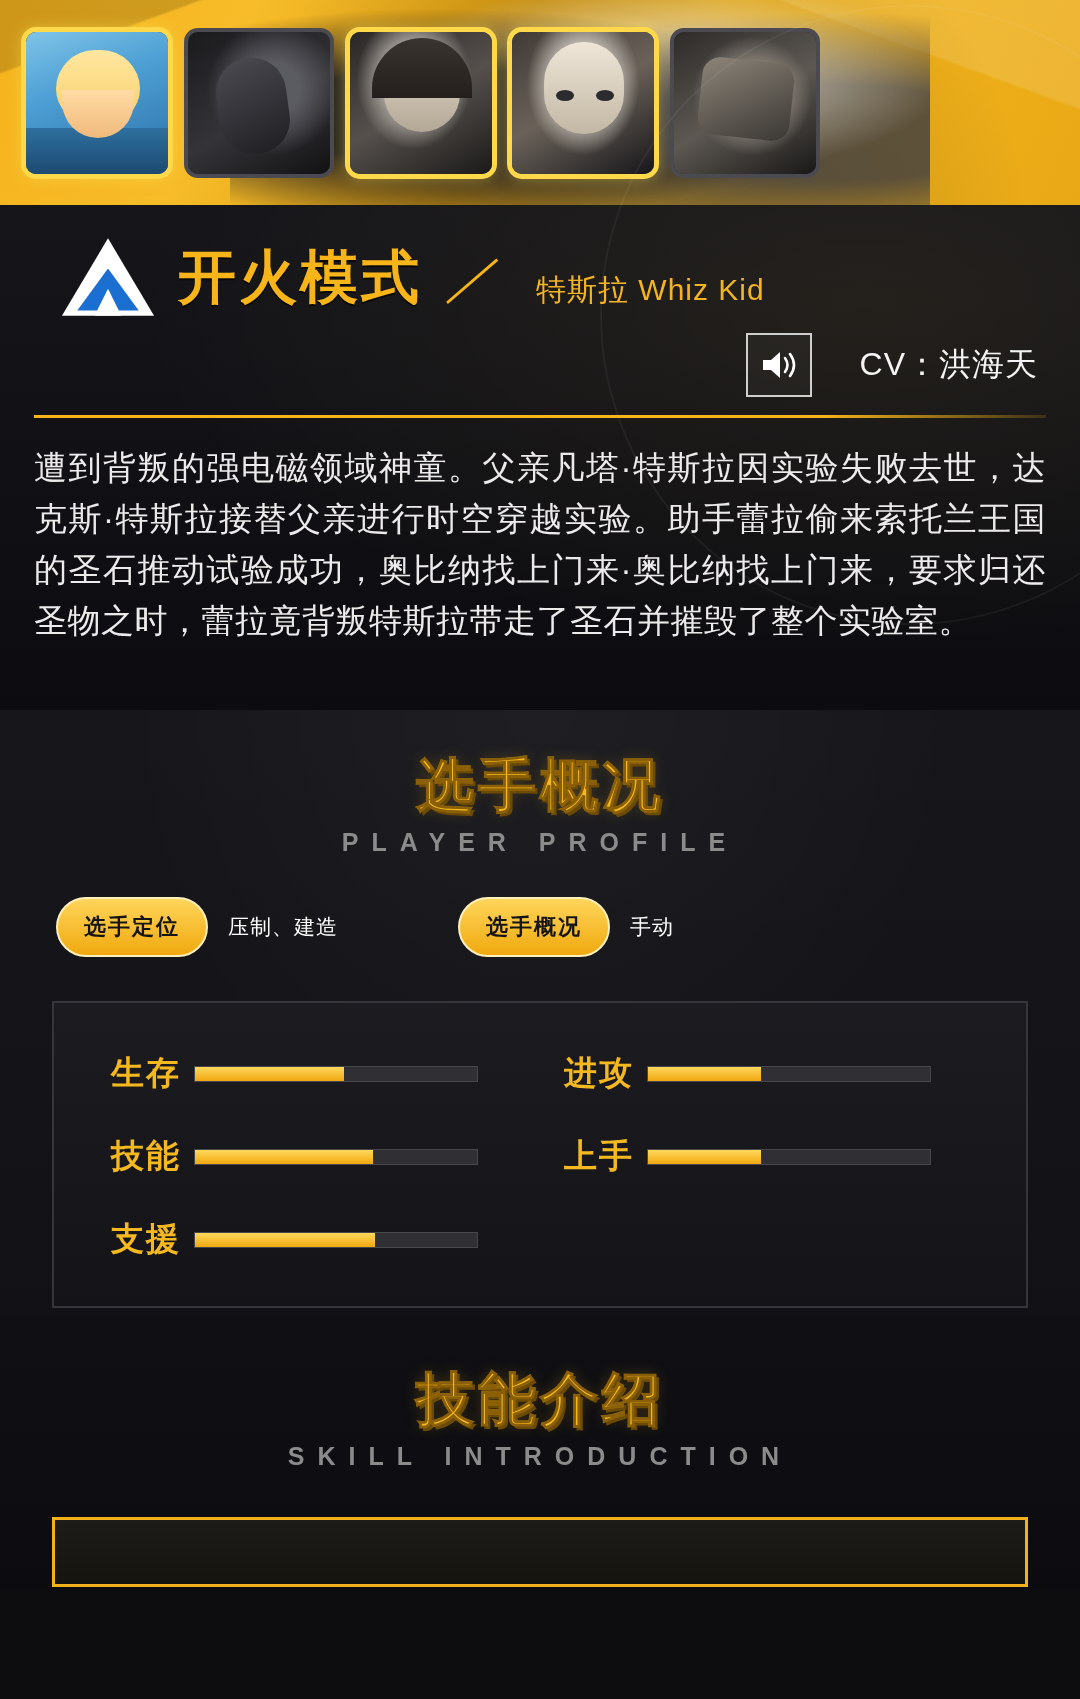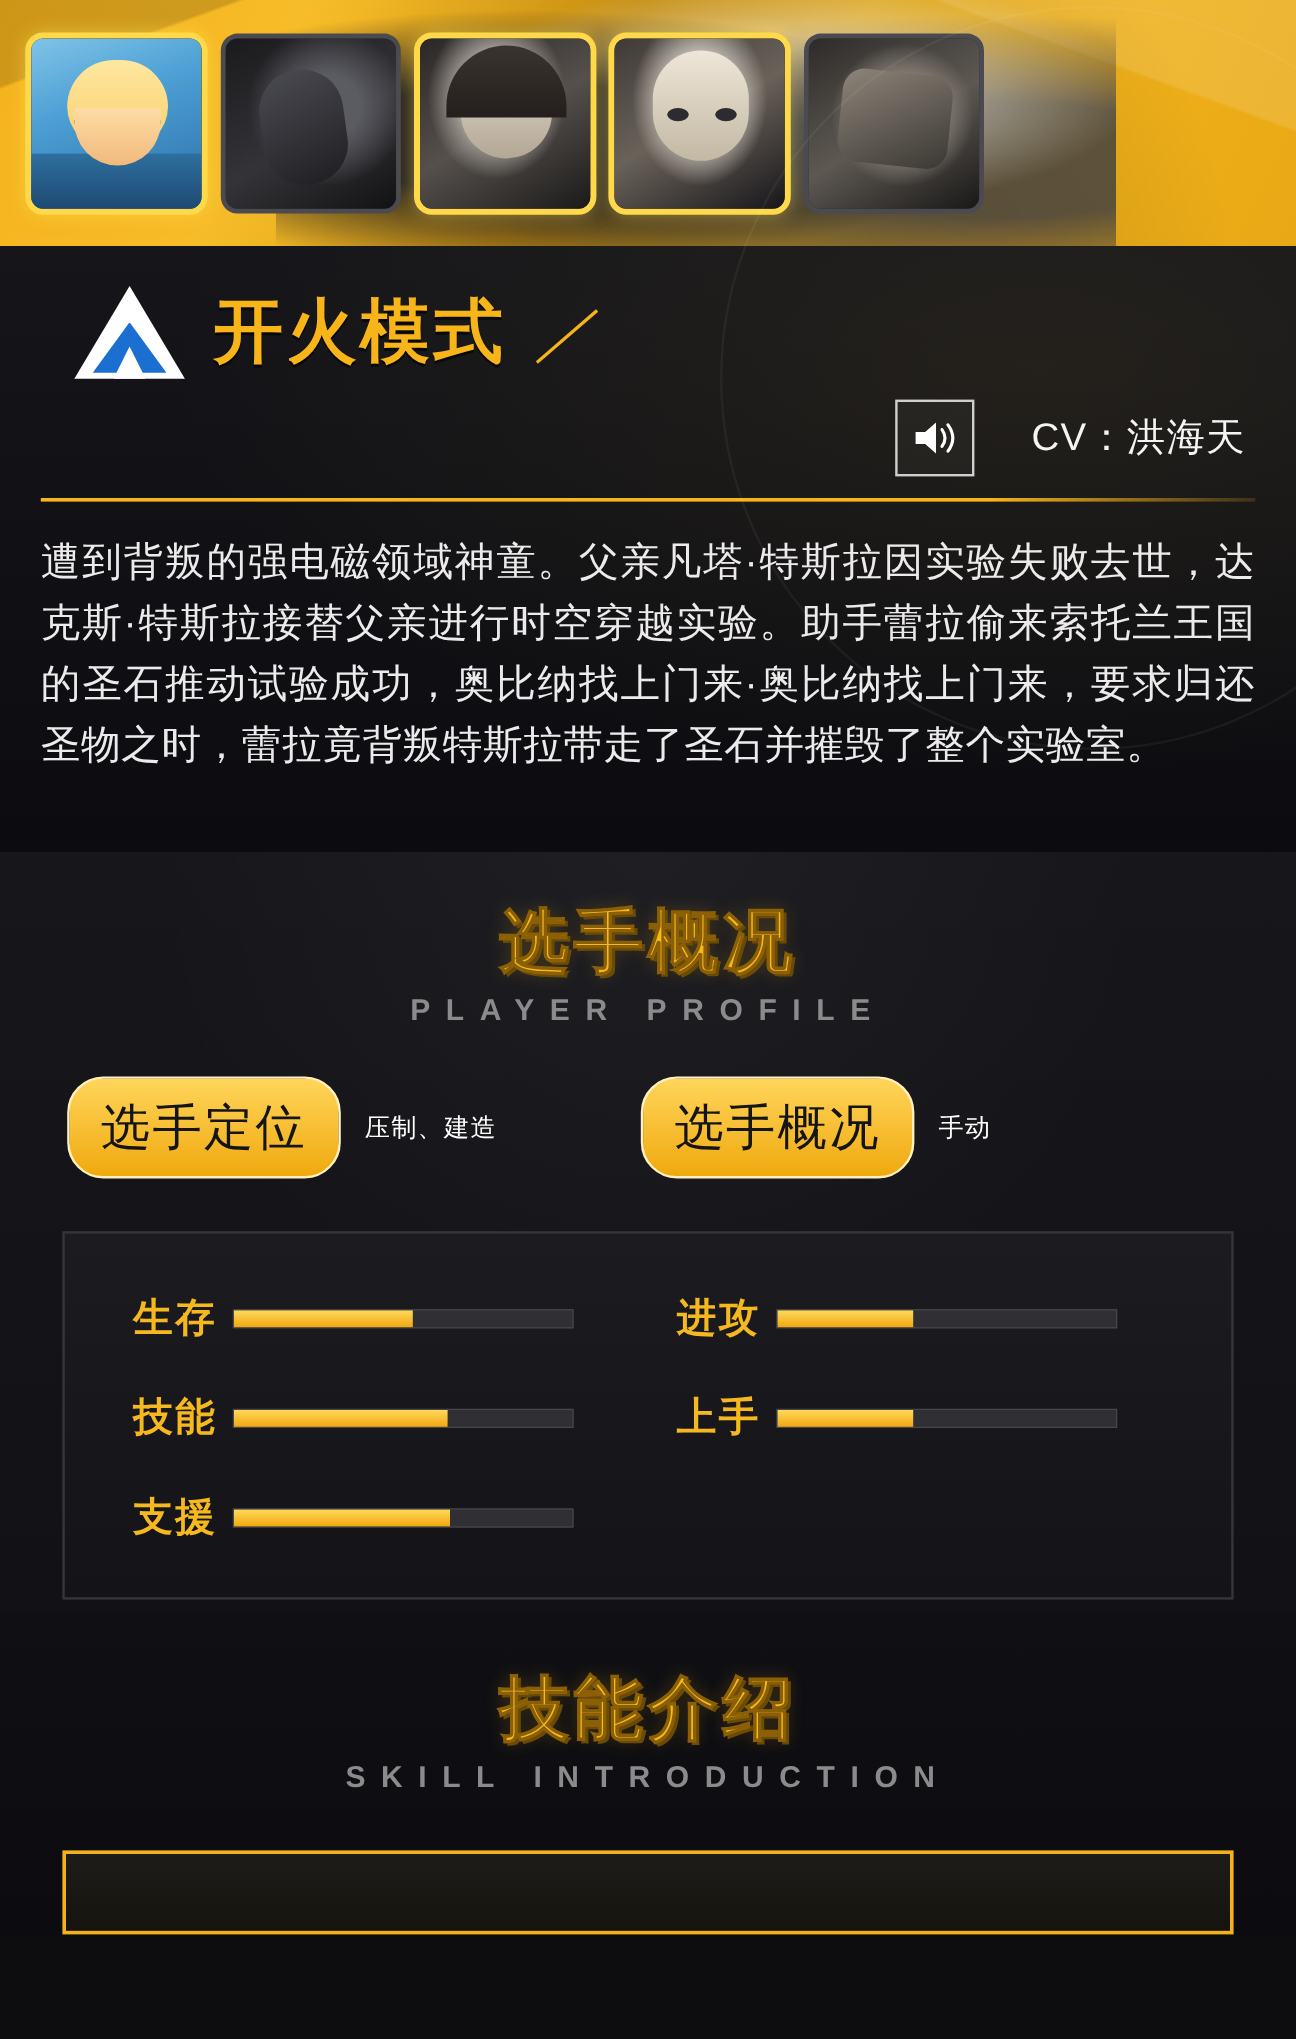--- a/index.html
+++ b/index.html
@@ -258,22 +258,22 @@
     display: flex;
     align-items: center;
     padding: 40px 56px 0 56px;
     gap: 0;
   }
   .tag-group { display:flex; align-items:center; gap: 20px; }
   .tag-group.second { margin-left: 120px; }
   .pill {
     background: linear-gradient(#ffd55a, #f0a90f);
     color: #151515;
-    font-size: 41px;
-    font-weight: normal;
+    font-size: 22px;
+    font-weight: bold;
     border-radius: 30px;
     padding: 13px 26px;
     border: 2px solid #fff0bd;
     letter-spacing: 2px;
     white-space: nowrap;
   }
   .tag-val {
     font-size: 21px;
     color: #ffffff;
     letter-spacing: 1px;
@@ -374,20 +374,21 @@
   <div class="hero-ring"></div>
 
   <div class="title-row">
     <div class="emblem">
       <div class="tri"></div>
         <div class="inner"></div>
         <div class="notch"></div>
     </div>
     <div class="name-cn">开火模式</div>
     <div class="slash">／</div>
+    <div class="name-en">特斯拉 Whiz Kid</div>
   </div>
 
   <div class="cv-row">
     <div class="speaker-btn">
       <svg viewBox="0 0 36 32">
         <polygon points="2,11 10,11 19,3 19,29 10,21 2,21" fill="#ffffff"></polygon>
         <path d="M24 9 q5 7 0 14" stroke="#ffffff" stroke-width="2.6" fill="none" stroke-linecap="round"></path>
         <path d="M29 5 q8 11 0 22" stroke="#ffffff" stroke-width="2.6" fill="none" stroke-linecap="round"></path>
       </svg>
     </div>

